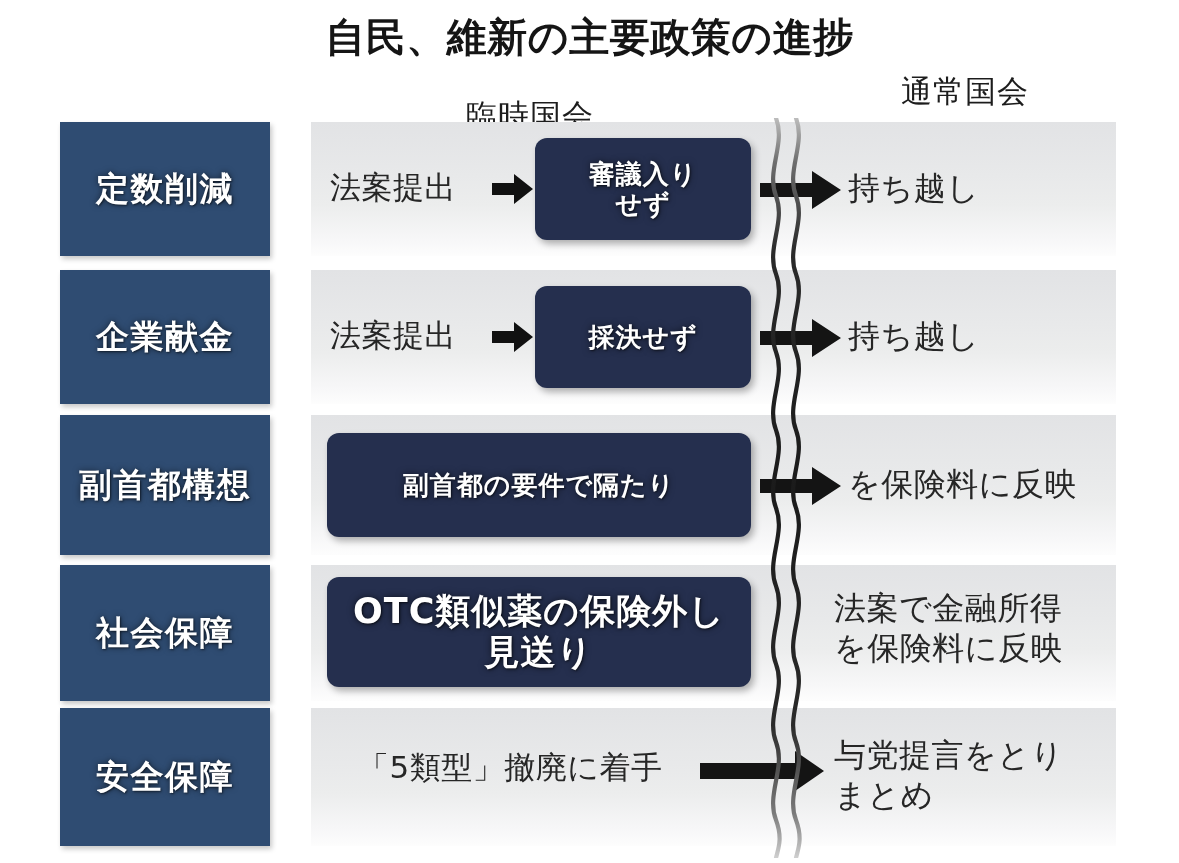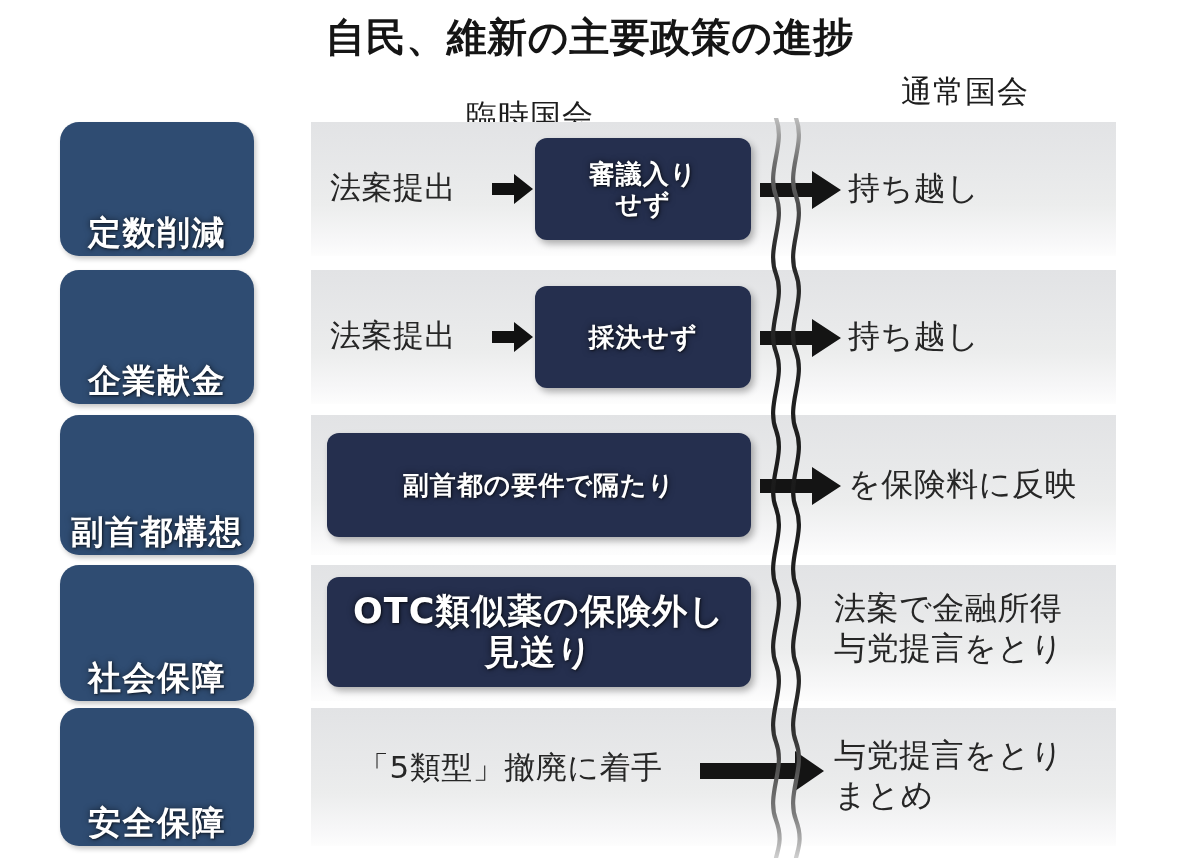--- a/index.html
+++ b/index.html
@@ -53,28 +53,27 @@
     left: 311px;
     width: 805px;
     top: 0;
     height: 100%;
     background: linear-gradient(to bottom, #e2e3e5 0%, #e8e9ea 40%, #eceded 62%, #f7f7f8 88%, #fdfdfd 100%);
   }
   .cat-chip {
     position: absolute;
     left: 60px;
     top: 0;
-    width: 194px;
+    width: 210px;
     height: 100%;
     background: #2f4c72;
     display: flex;
-    align-items: flex-end;
+    align-items: center;
     justify-content: center;
     box-shadow: 2px 3px 5px rgba(0,0,0,0.22);
-    border-radius: 19px;
   }
   .cat-chip .cat-label {
     color: #ffffff;
     font-size: 33px;
     font-weight: 700;
     letter-spacing: 1.5px;
     text-shadow: 0 0 6px rgba(0,0,0,0.55), 1px 1px 2px rgba(0,0,0,0.5);
     white-space: nowrap;
   }
 
@@ -215,21 +214,21 @@
   <div class="row" style="top:565px; height:136px;">
     <div class="band"></div>
     <div class="cat-chip">
       <span class="cat-label">社会保障</span>
     </div>
     <div class="status-box tall" style="left:327px; top:12px; width:424px; height:110px;">
       <span class="status-text" style="white-space:pre-line;">OTC類似薬の保険外し
 見送り</span>
     </div>
     <div class="out-text" style="left:834px; top:24px;">法案で金融所得
-与党提言をとり</div>
+を保険料に反映</div>
   </div>
 
   <div class="row" style="top:708px; height:138px;">
     <div class="band"></div>
     <div class="cat-chip">
       <span class="cat-label">安全保障</span>
     </div>
     <div class="pre-text" style="left:358px; top:42px;">「5類型」撤廃に着手</div>
     <div class="long-arrow" style="left:700px; top:40px; width:125px;">
       <svg width="125" height="46" viewBox="0 0 125 46">

